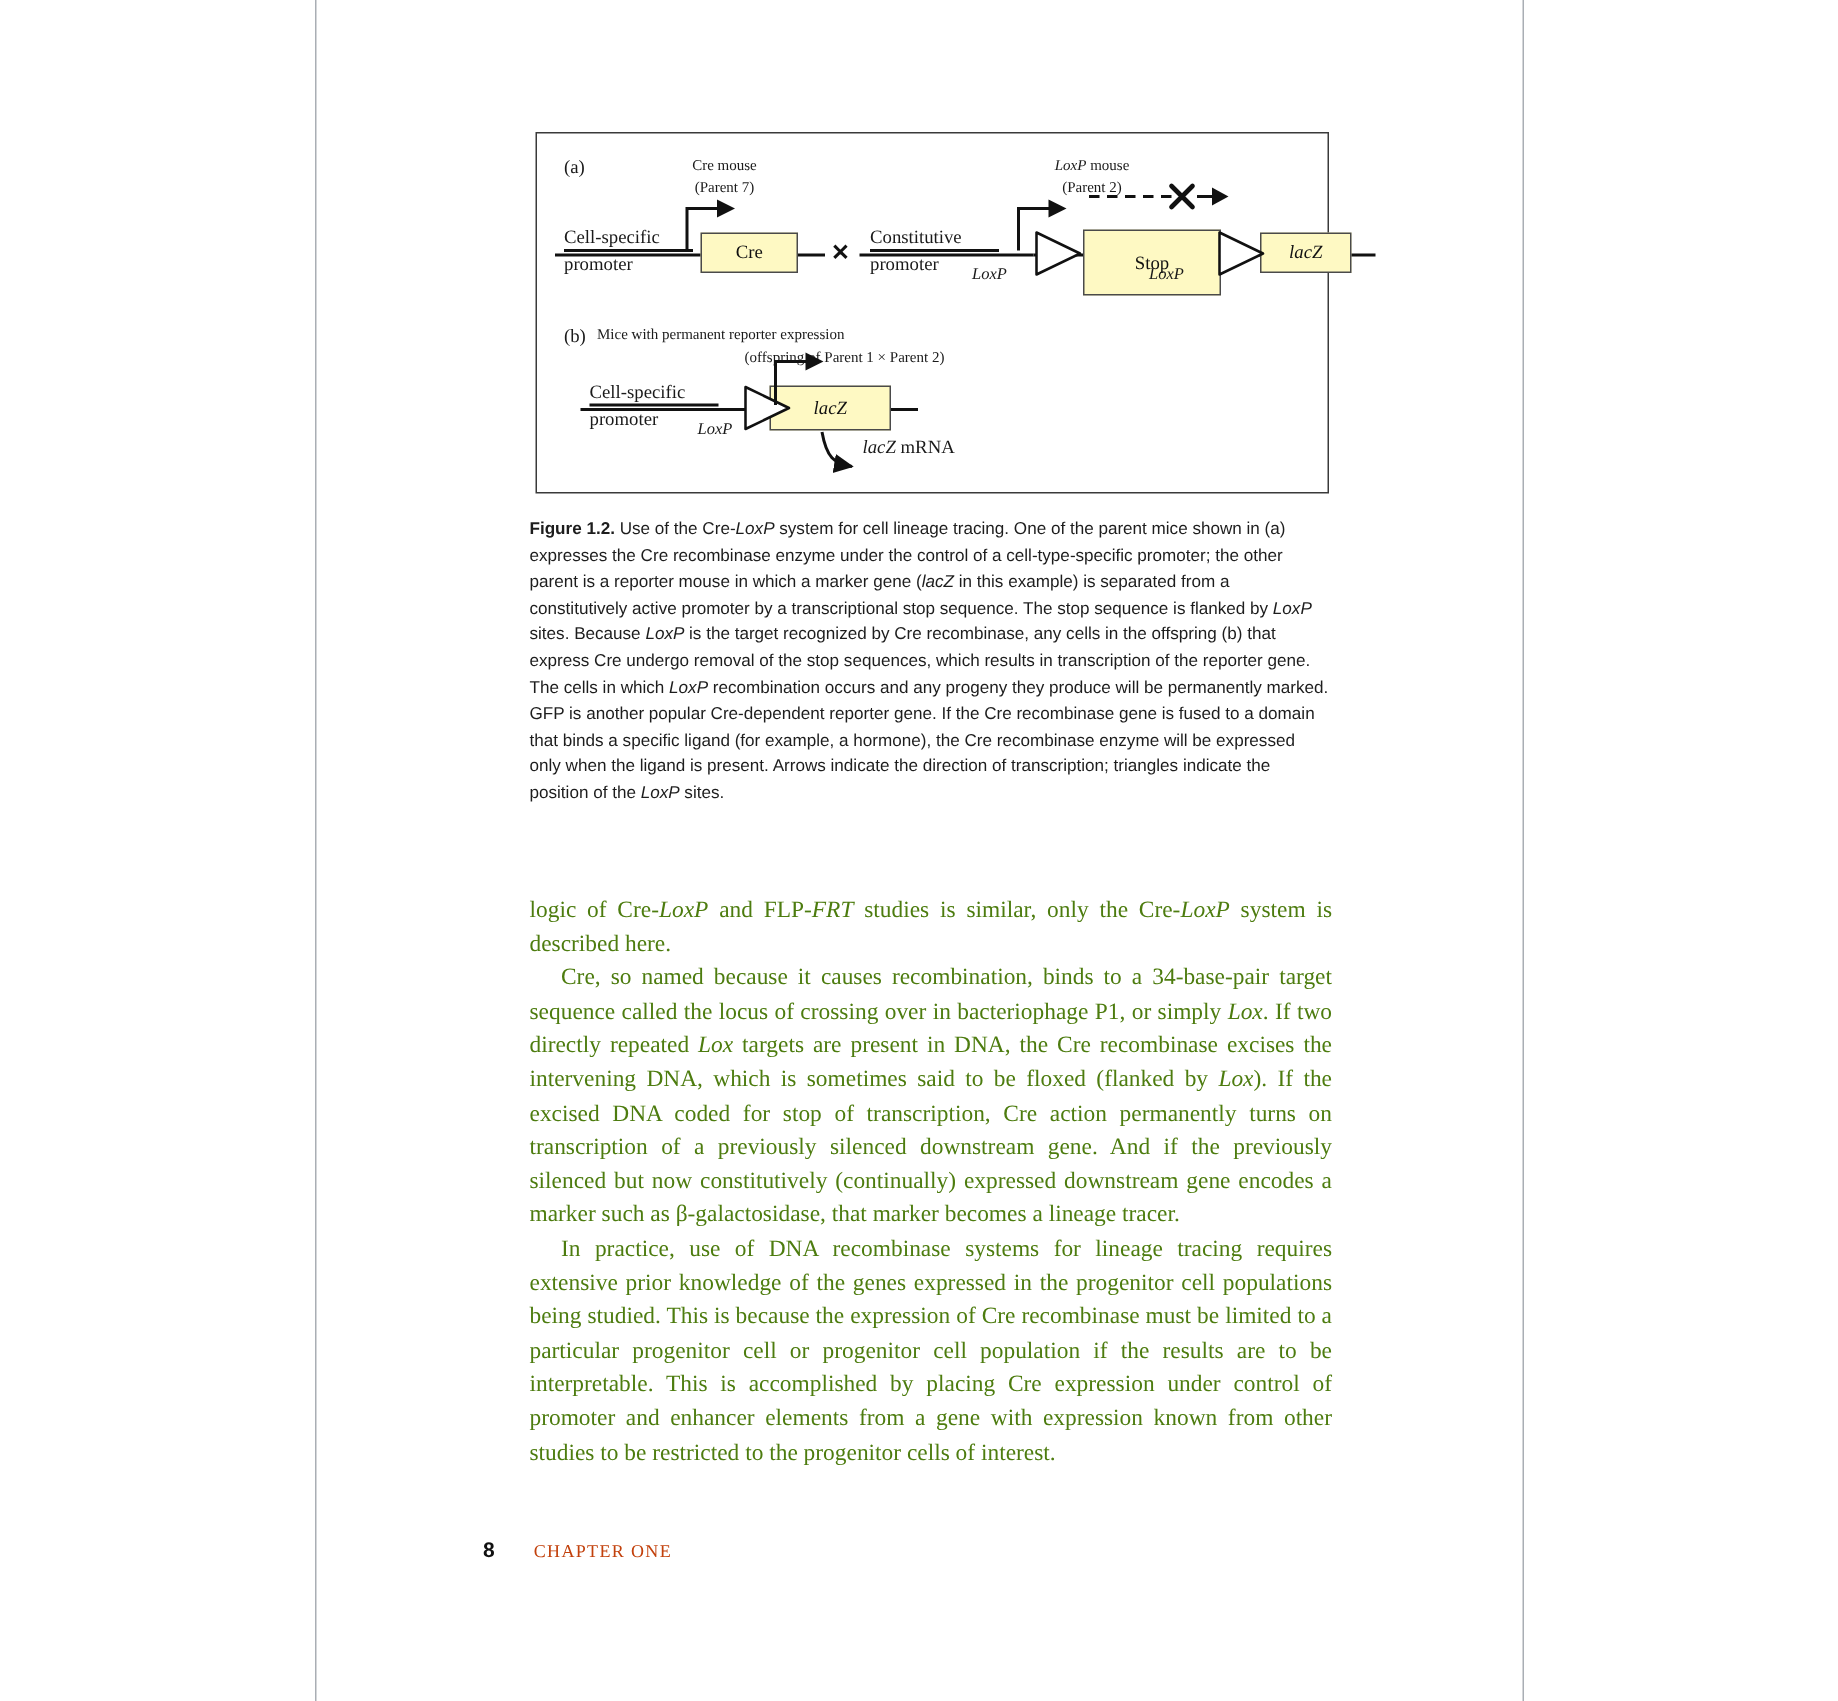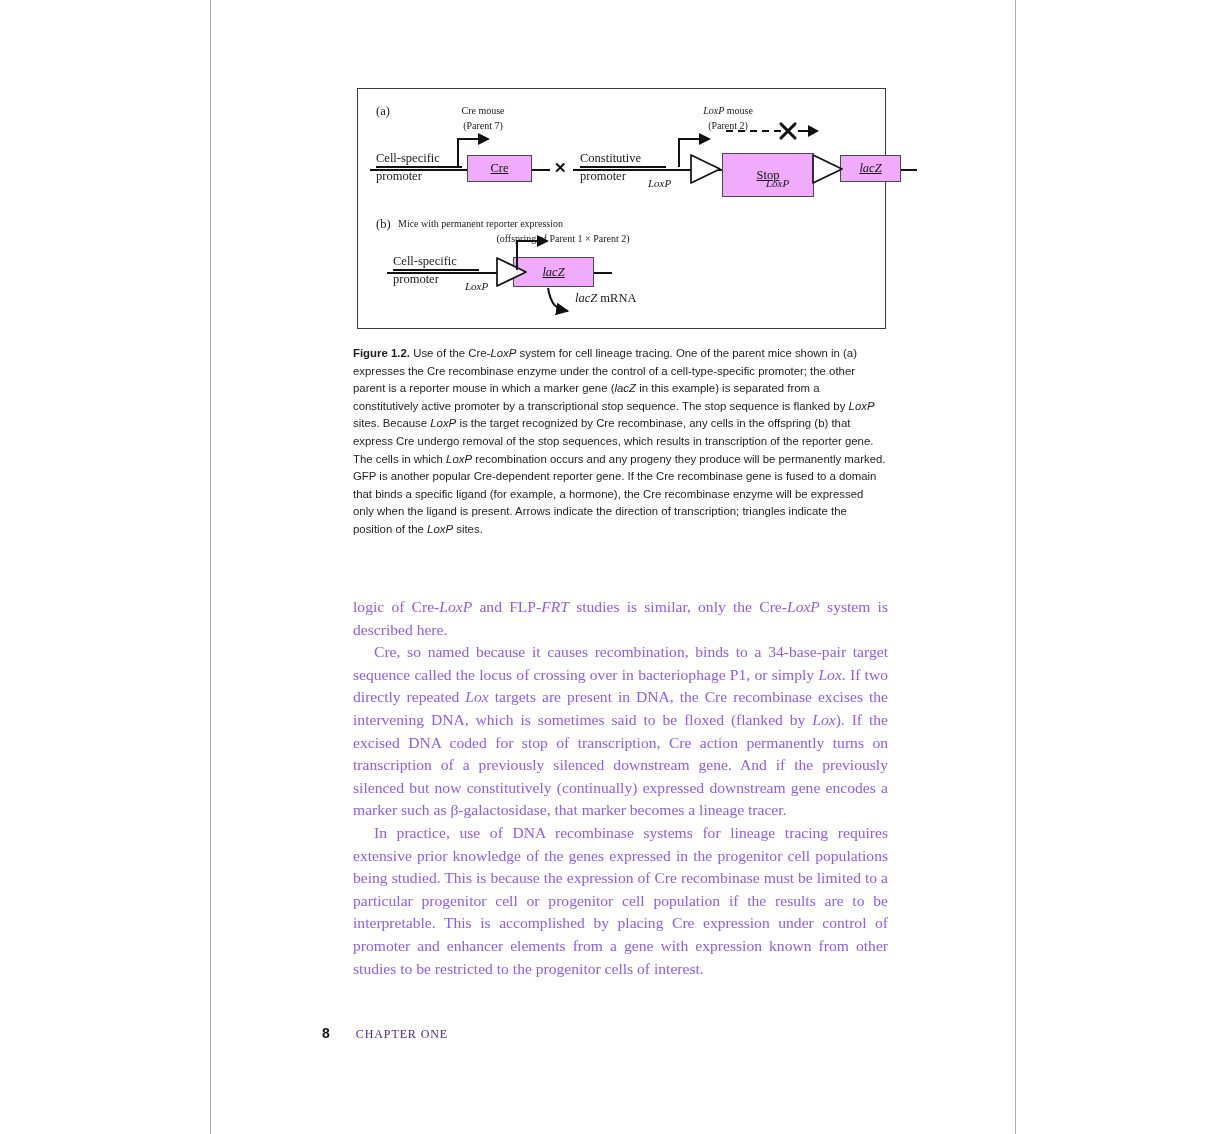--- a/index.html
+++ b/index.html
@@ -79,29 +79,28 @@
     background: #111;
     margin: 1px 0 1px 0;
   }
   .promoter .ln-bot { display:block; }
 
   
   .gene-box {
     position: absolute;
     box-sizing: border-box;
     border: 1.3px solid #4a4a4a;
-    background: #f0abfc;
+    background: #fef9c3;
     text-align: center;
     font-size: 12.5px;
     font-family: "Liberation Serif", serif;
     color: #111;
     display: flex;
     align-items: center;
     justify-content: center;
-    text-decoration: underline;
   }
   .gene-box.italic { font-style: italic; }
   .loxp-label {
     position: absolute;
     font-size: 11px;
     font-style: italic;
     font-family: "Liberation Serif", serif;
     white-space: nowrap;
   }
 
@@ -147,21 +146,21 @@
   
   .body-text {
     position: absolute;
     left: 353px;
     top: 596px;
     width: 535px;
     font-family: "Liberation Serif", serif;
     font-size: 15.6px;
     line-height: 22.6px;
     text-align: justify;
-    color: #8b5cf6;
+    color: #4d7c0f;
   }
   .body-text p { margin: 0; }
   .body-text p.indent { text-indent: 21px; }
   .body-text i { font-style: italic; }
 
   
   .footer {
     position: absolute;
     left: 322px;
     top: 1025px;
@@ -172,21 +171,21 @@
   .folio {
     font-family: "Liberation Sans", sans-serif;
     font-size: 14px;
     font-weight: bold;
     color: #111;
   }
   .running-head {
     font-family: "Liberation Serif", serif;
     font-size: 12px;
     letter-spacing: 0.9px;
-    color: #4c1d95;
+    color: #c2410c;
   }
 </style>
 </head>
 <body>
 
 <div class="page-edge left"></div>
 <div class="page-edge right"></div>
 
 <div class="figure-box">
 

